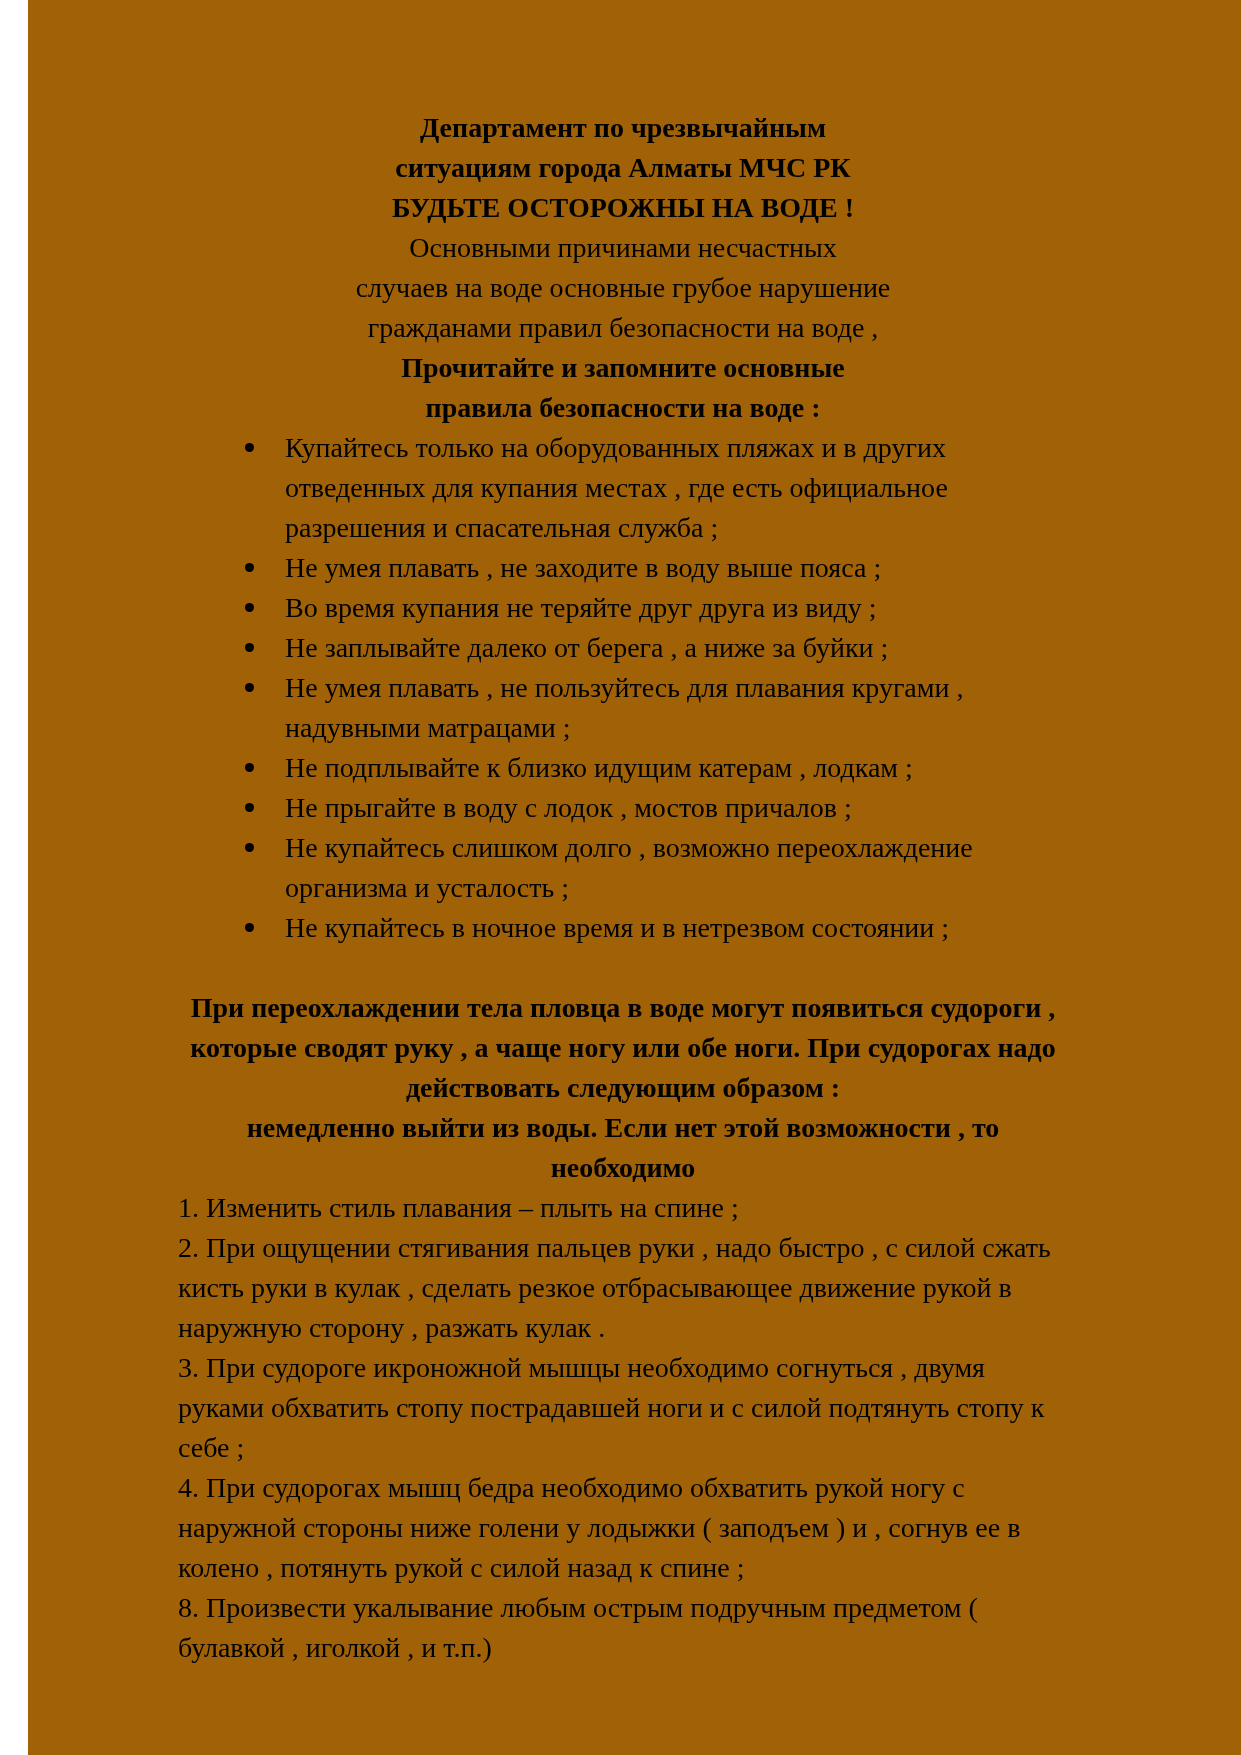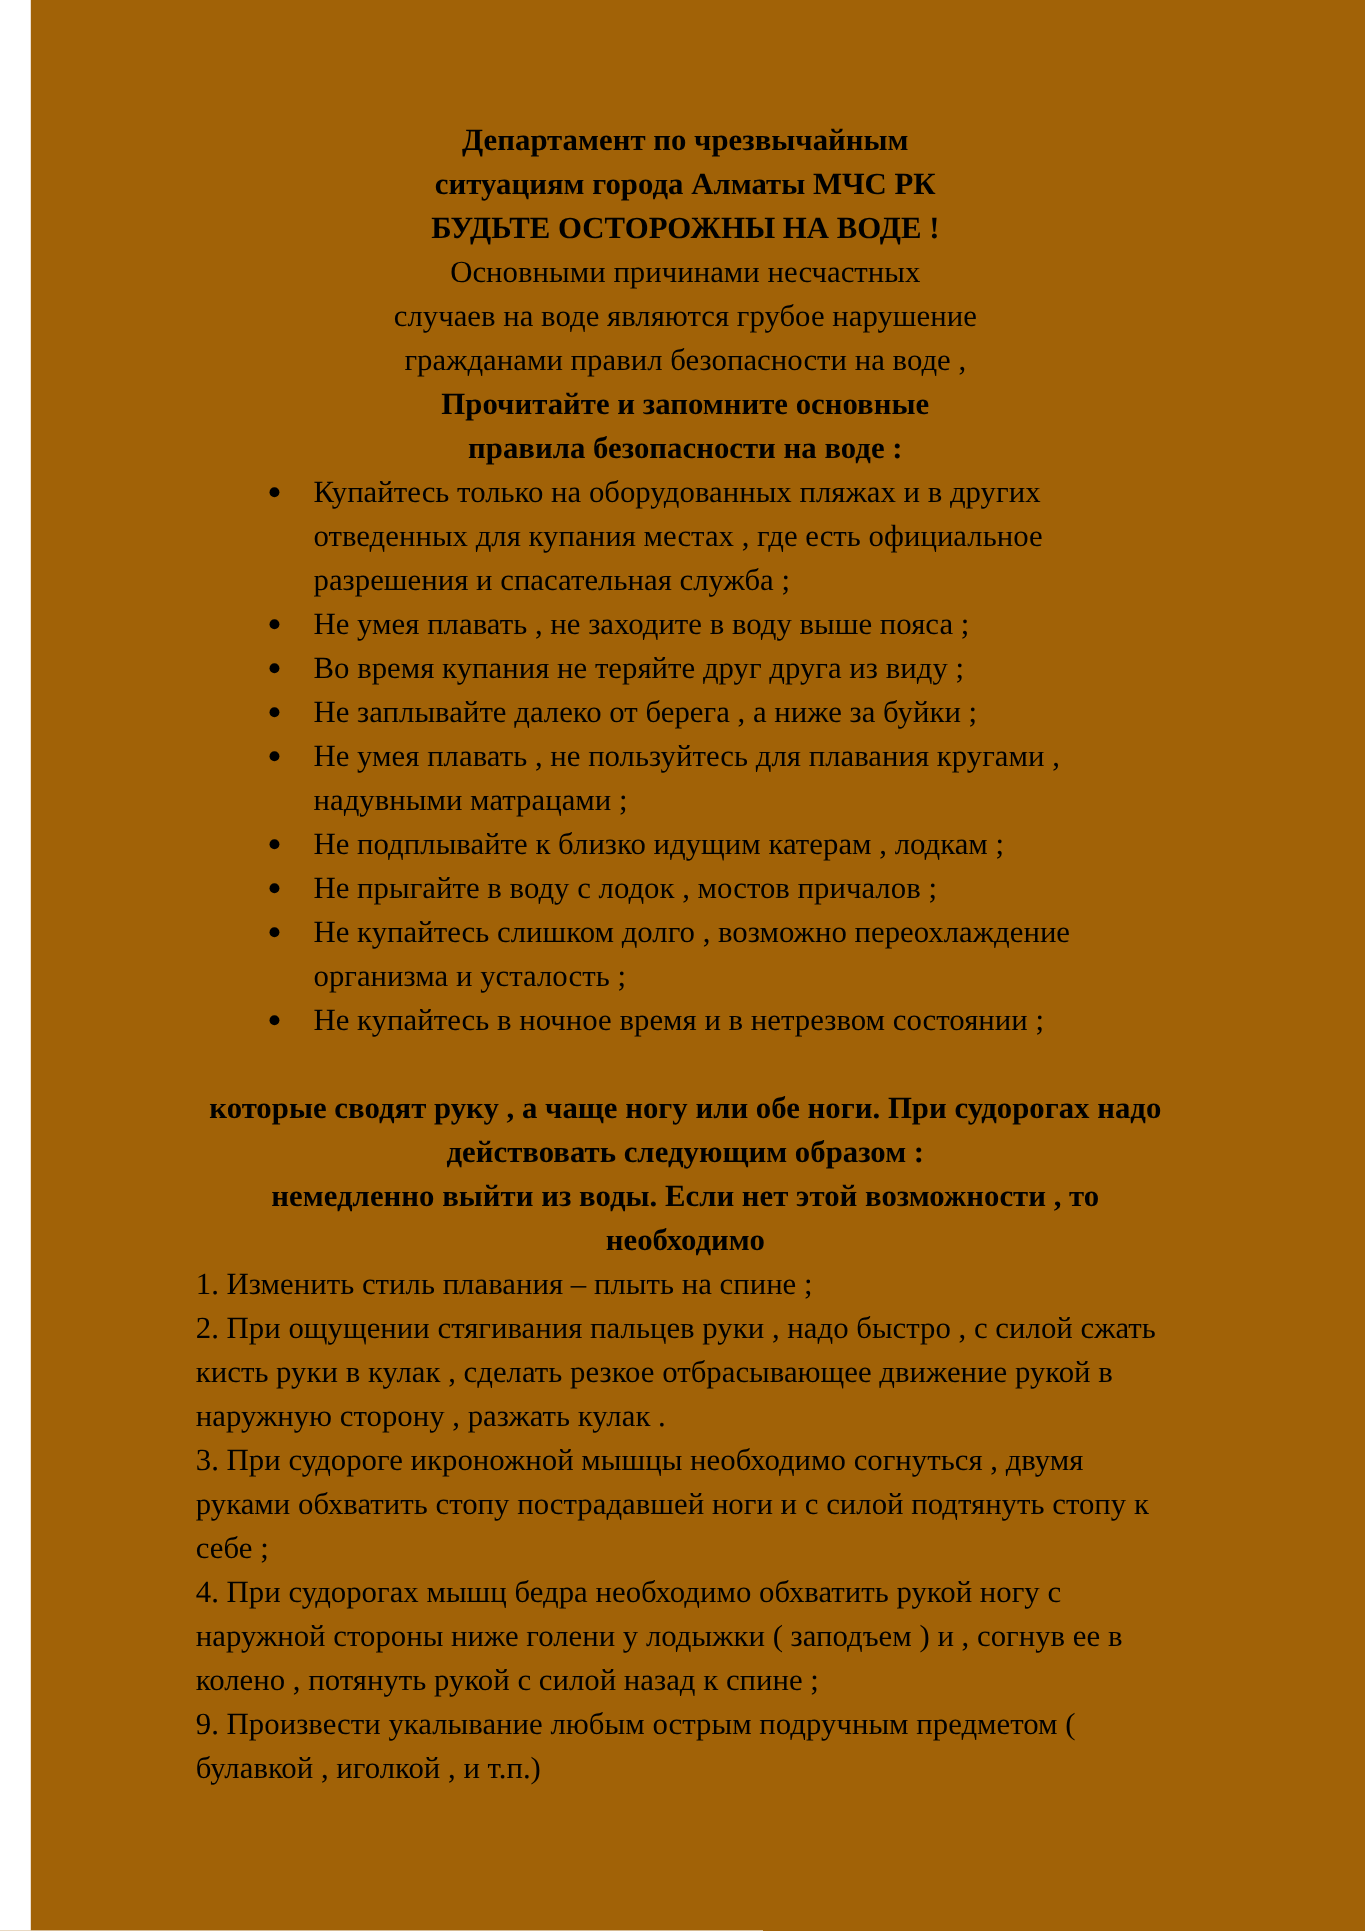--- a/index.html
+++ b/index.html
@@ -69,21 +69,21 @@
 
       <div class="line bold">ситуациям города Алматы МЧС РК</div>
 
       <div class="line bold">БУДЬТЕ ОСТОРОЖНЫ НА ВОДЕ !</div>
     </div>
 
   <div class="intro-block centered">
 
       <div class="line">Основными причинами несчастных</div>
 
-      <div class="line">случаев на воде являются грубое нарушение</div>
+      <div class="line">случаев на воде основные грубое нарушение</div>
 
       <div class="line">гражданами правил безопасности на воде ,</div>
 
     </div>
 
   <div class="subheading-block centered">
 
       <div class="line bold">Прочитайте и запомните основные</div>
 
       <div class="line bold">правила безопасности на воде :</div>
@@ -150,34 +150,35 @@
       <div class="rule-item">
         <span class="rule-marker">
           <span class="rule-dot"></span>
         </span>
         <span class="rule-text line">Не купайтесь в ночное время и в нетрезвом состоянии ;</span>
       </div>
     </div>
 
   <div class="cramps-block centered">
 
+      <div class="line bold">При переохлаждении тела пловца в воде могут появиться судороги ,</div>
 
       <div class="line bold">которые сводят руку , а чаще ногу или обе ноги. При судорогах надо</div>
 
       <div class="line bold">действовать следующим образом :</div>
 
       <div class="line bold">немедленно выйти из воды. Если нет этой возможности , то необходимо</div>
     </div>
 
   <div class="steps-list">
 
       <div class="line">1. Изменить стиль плавания – плыть на спине ;</div>
 
       <div class="line">2. При ощущении стягивания пальцев руки , надо быстро , с силой сжать кисть руки в кулак , сделать резкое отбрасывающее движение рукой в наружную сторону , разжать кулак .</div>
 
       <div class="line">3. При судороге икроножной мышцы необходимо согнуться , двумя руками обхватить стопу пострадавшей ноги и с силой подтянуть стопу к себе ;</div>
 
       <div class="line">4. При судорогах мышц бедра необходимо обхватить рукой ногу с наружной стороны ниже голени у лодыжки ( заподъем ) и , согнув ее в колено , потянуть рукой с силой назад к спине ;</div>
 
-      <div class="line">9. Произвести укалывание любым острым подручным предметом ( булавкой , иголкой ,  и т.п.)</div>
+      <div class="line">8. Произвести укалывание любым острым подручным предметом ( булавкой , иголкой ,  и т.п.)</div>
     </div>
 
 </div>
 
 </body></html>

